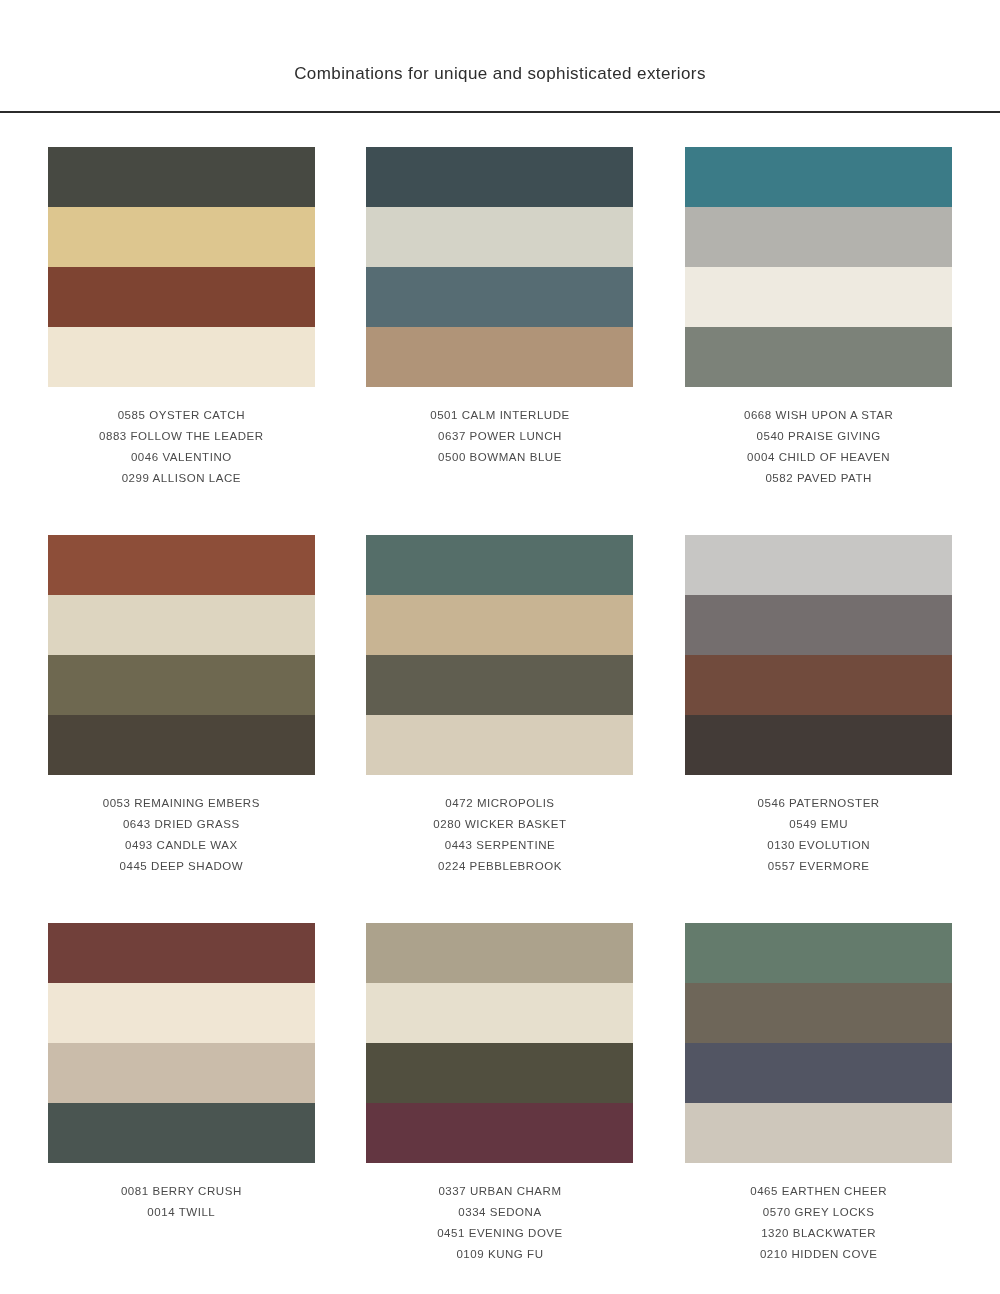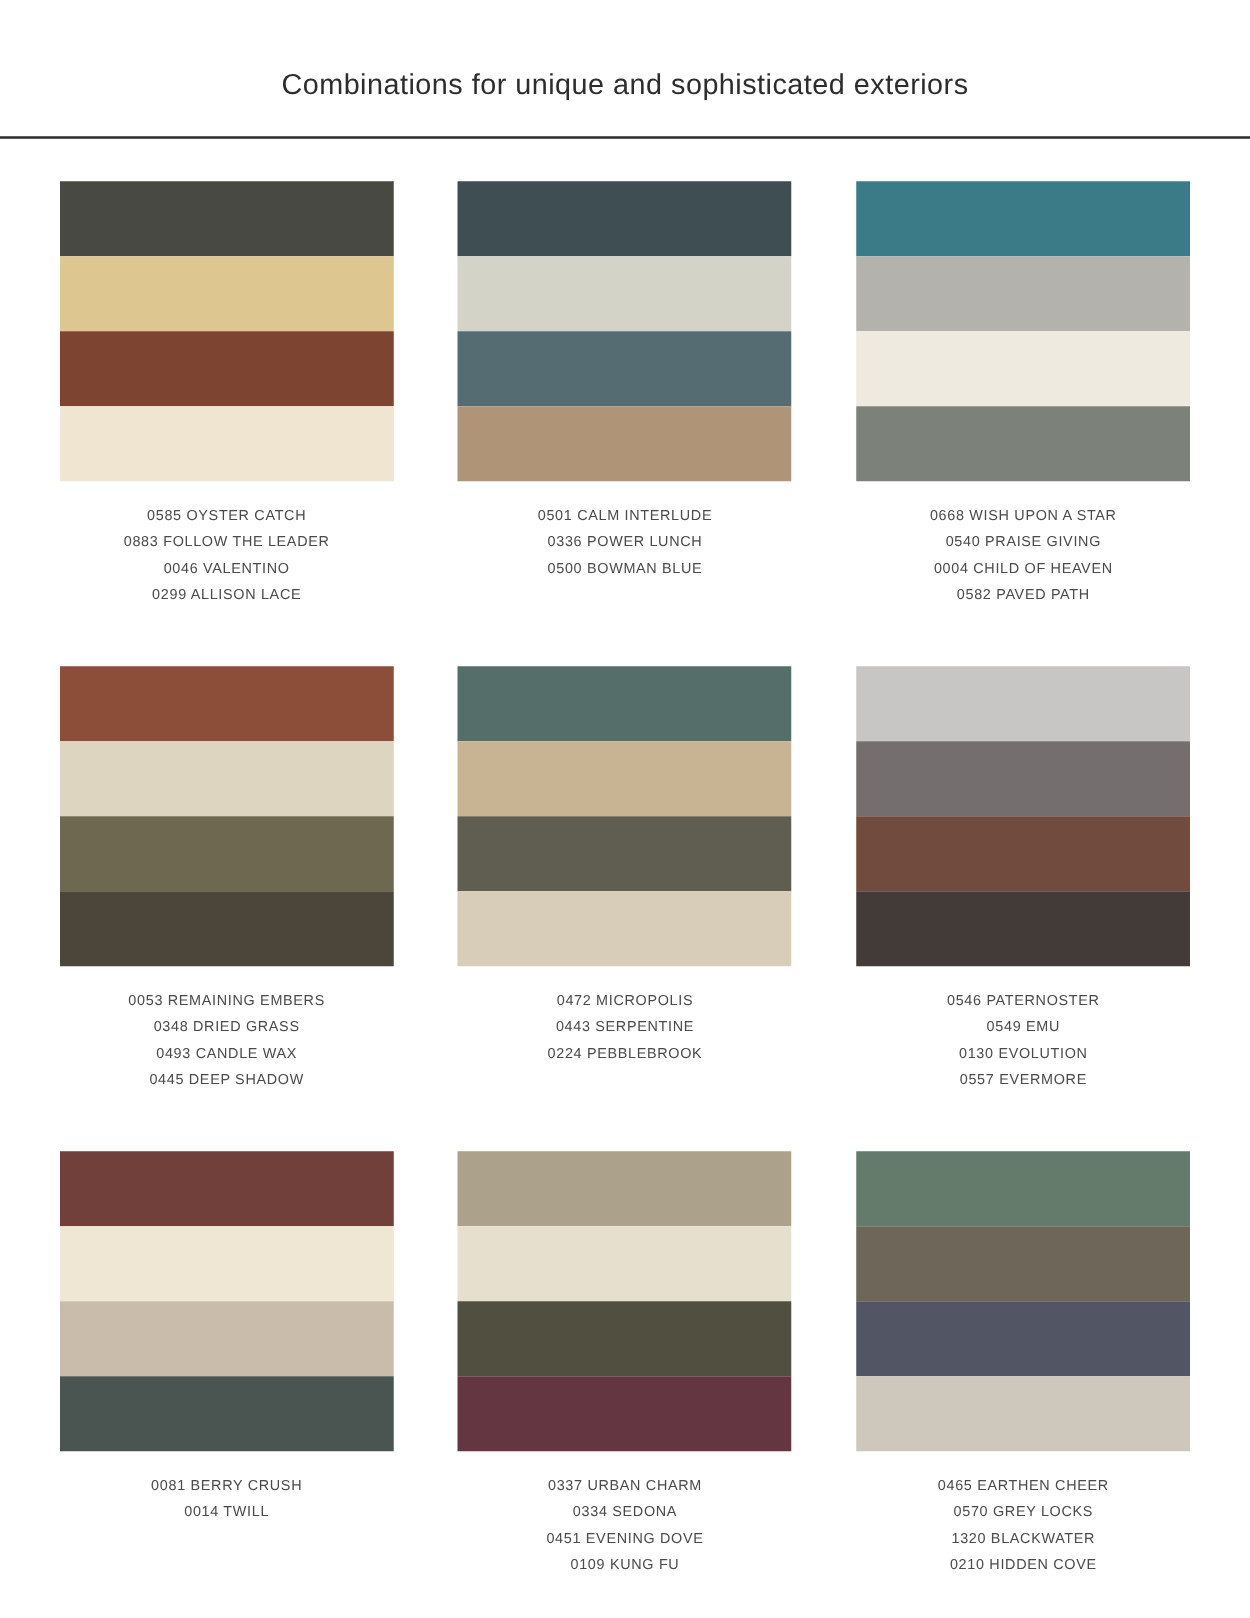--- a/index.html
+++ b/index.html
@@ -21,25 +21,25 @@
     height: 1294px;
     box-sizing: border-box;
   }
 
   
   .header {
     padding-top: 52px;
     text-align: center;
   }
   .page-title {
-    font-size: 23px;
+    font-size: 17px;
     font-weight: 400;
     letter-spacing: 0.4px;
     color: #2d2d2d;
-    margin: 2px;
+    margin: 12px;
     line-height: 1.2;
   }
   .title-rule {
     margin-top: 27px;
     width: 1000px;
     height: 2px;
     background: #2b2b2b;
   }
 
   
@@ -113,21 +113,21 @@
       </div>
       <div class="palette-card">
         <div class="swatch-stack">
           <div class="swatch" style="background: rgb(62, 78, 83);"></div>
           <div class="swatch" style="background: rgb(212, 211, 199);"></div>
           <div class="swatch" style="background: rgb(86, 108, 115);"></div>
           <div class="swatch" style="background: rgb(176, 148, 120);"></div>
         </div>
         <div class="label-list">
           <div class="label-item">0501 CALM INTERLUDE</div>
-          <div class="label-item">0336 POWER LUNCH</div>
+          <div class="label-item">0637 POWER LUNCH</div>
           <div class="label-item">0500 BOWMAN BLUE</div>
         </div>
       </div>
       <div class="palette-card">
         <div class="swatch-stack">
           <div class="swatch" style="background: rgb(59, 123, 135);"></div>
           <div class="swatch" style="background: rgb(179, 178, 173);"></div>
           <div class="swatch" style="background: rgb(238, 234, 224);"></div>
           <div class="swatch" style="background: rgb(124, 130, 121);"></div>
         </div>
@@ -140,34 +140,35 @@
       </div>
       <div class="palette-card">
         <div class="swatch-stack">
           <div class="swatch" style="background: rgb(141, 78, 57);"></div>
           <div class="swatch" style="background: rgb(221, 213, 192);"></div>
           <div class="swatch" style="background: rgb(110, 104, 80);"></div>
           <div class="swatch" style="background: rgb(76, 69, 58);"></div>
         </div>
         <div class="label-list">
           <div class="label-item">0053 REMAINING EMBERS</div>
-          <div class="label-item">0348 DRIED GRASS</div>
+          <div class="label-item">0643 DRIED GRASS</div>
           <div class="label-item">0493 CANDLE WAX</div>
           <div class="label-item">0445 DEEP SHADOW</div>
         </div>
       </div>
       <div class="palette-card">
         <div class="swatch-stack">
           <div class="swatch" style="background: rgb(85, 110, 105);"></div>
           <div class="swatch" style="background: rgb(200, 180, 147);"></div>
           <div class="swatch" style="background: rgb(96, 94, 80);"></div>
           <div class="swatch" style="background: rgb(215, 205, 185);"></div>
         </div>
         <div class="label-list">
           <div class="label-item">0472 MICROPOLIS</div>
+          <div class="label-item">0280 WICKER BASKET</div>
           <div class="label-item">0443 SERPENTINE</div>
           <div class="label-item">0224 PEBBLEBROOK</div>
         </div>
       </div>
       <div class="palette-card">
         <div class="swatch-stack">
           <div class="swatch" style="background: rgb(199, 198, 196);"></div>
           <div class="swatch" style="background: rgb(116, 110, 110);"></div>
           <div class="swatch" style="background: rgb(113, 75, 61);"></div>
           <div class="swatch" style="background: rgb(67, 59, 55);"></div>

